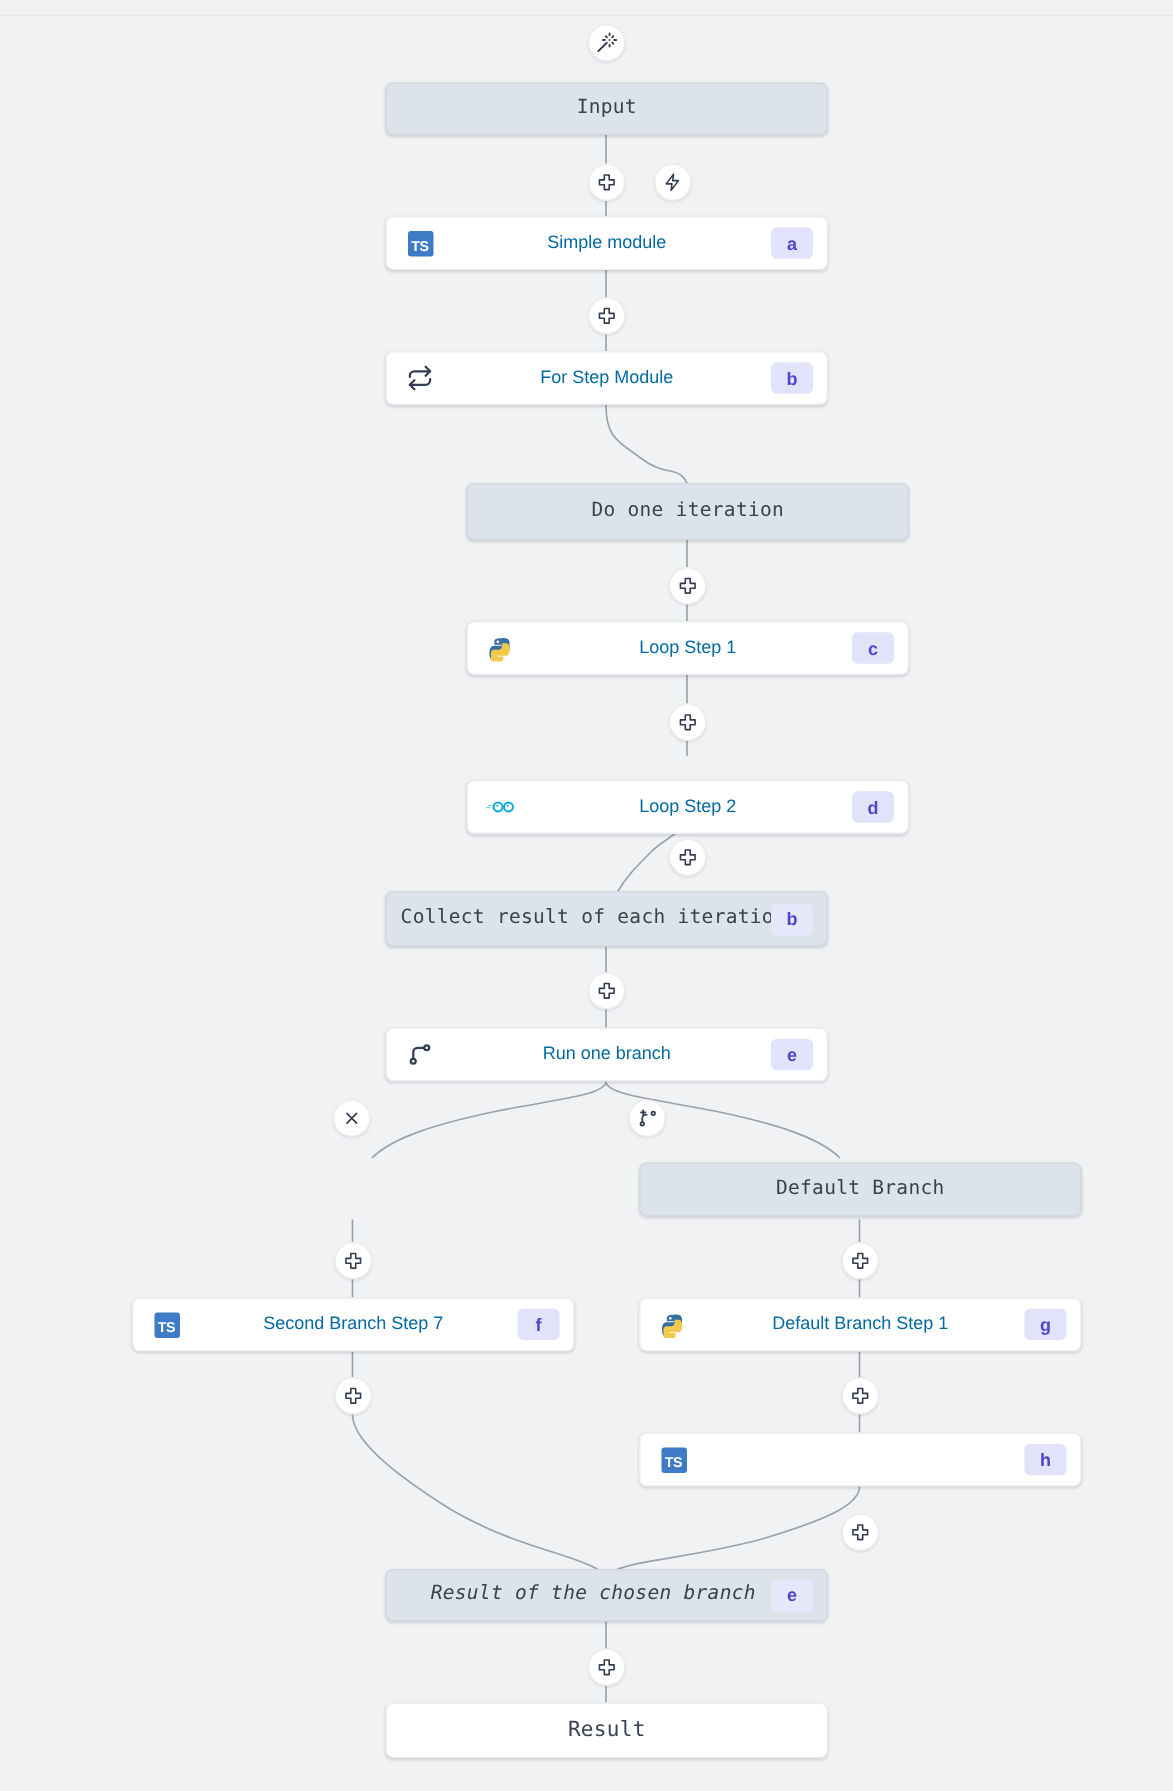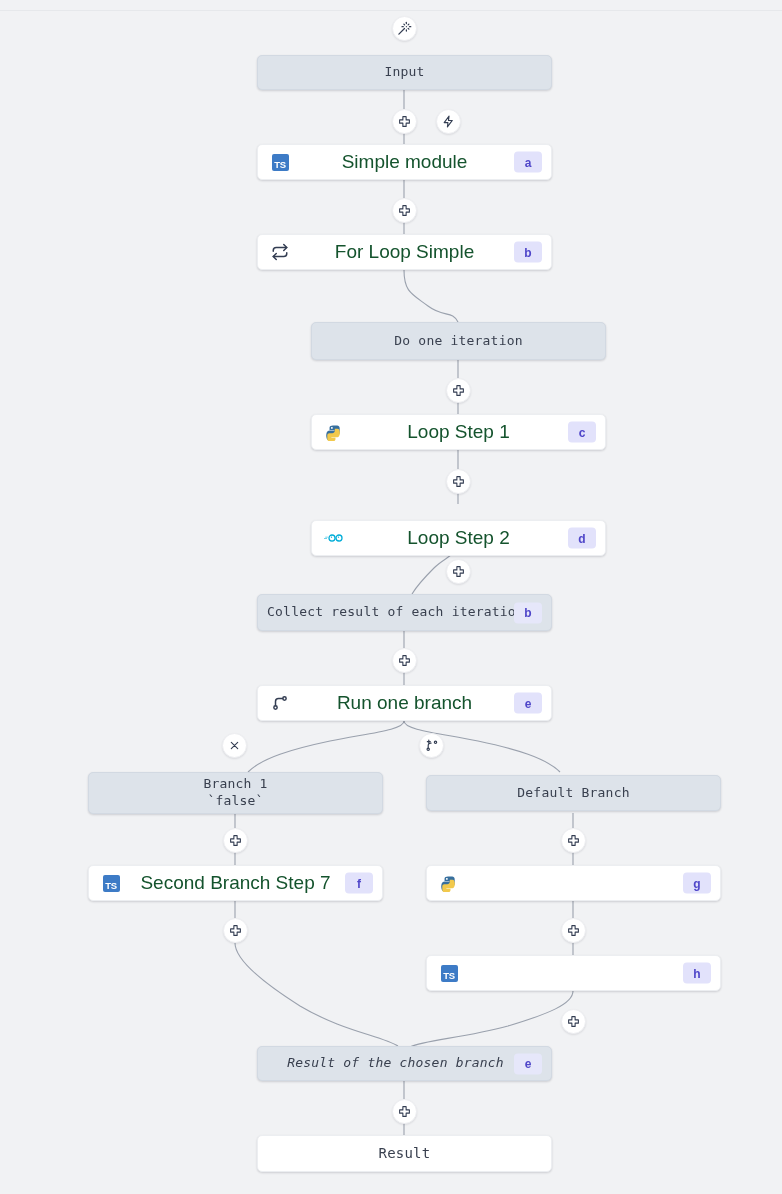--- a/index.html
+++ b/index.html
@@ -34,22 +34,22 @@
     border: 1px solid #d2d9e2;
     justify-content: center;
   }
   .node.module {
     background: #ffffff;
     border: 1px solid #eceef1;
   }
   .node-label {
     flex: 1 1 auto;
     text-align: center;
-    color: #14532d;
-    font-size: 19px;
+    color: #0369a1;
+    font-size: 12px;
     line-height: 1.28;
     white-space: pre-line;
   }
   .node.virtual .node-label {
     font-family: "DejaVu Sans Mono", "Liberation Mono", monospace;
     font-size: 13px;
     letter-spacing: .2px;
     color: #39404f;
   }
   .node-icon {
@@ -171,21 +171,21 @@
 
   <div class="node module" style="left:257px; top:234px; width:295px; height:36px;">
     <span class="node-icon">
       <svg width="18" height="18" viewBox="0 0 24 24" fill="none" stroke="#333d52" stroke-width="2" stroke-linecap="round" stroke-linejoin="round">
         <path d="m17 2 4 4-4 4"></path>
           <path d="M3 11v-1a4 4 0 0 1 4-4h14"></path>
         <path d="m7 22-4-4 4-4"></path>
           <path d="M21 13v1a4 4 0 0 1-4 4H3"></path>
       </svg>
     </span>
-    <span class="node-label">For Loop Simple</span>
+    <span class="node-label">For Step Module</span>
     <span class="badge">b</span>
   </div>
 
   <div class="node virtual" style="left:311px; top:322px; width:295px; height:38px;">
     <span class="node-label">Do one iteration</span>
   </div>
 
   <div class="btn" style="left:446px; top:378px;">
     <svg width="13" height="13" viewBox="0 0 24 24" fill="none" stroke="#333d52" stroke-width="2" stroke-linejoin="round">
         <path d="M9 3h6v6h6v6h-6v6H9v-6H3V9h6z"></path>
@@ -261,24 +261,20 @@
   </div>
   <div class="btn" style="left:419px; top:733px;">
     <svg width="14" height="14" viewBox="0 0 24 24" fill="none" stroke="#333d52" stroke-width="2" stroke-linecap="round" stroke-linejoin="round">
       <circle cx="5.5" cy="17.5" r="2"></circle>
         <circle cx="18" cy="5.5" r="2"></circle>
       <path d="M5.5 15.5V11a4 4 0 0 1 4-4h1"></path>
       <path d="M4 4.5h5M6.5 2v5"></path>
     </svg>
   </div>
 
-  <div class="node virtual" style="left:88px; top:772px; width:295px; height:42px;">
-    <span class="node-label">Branch 1
-`false`</span>
-  </div>
 
   <div class="node virtual" style="left:426px; top:775px; width:295px; height:36px;">
     <span class="node-label">Default Branch</span>
   </div>
 
   <div class="btn" style="left:223px; top:828px;">
     <svg width="13" height="13" viewBox="0 0 24 24" fill="none" stroke="#333d52" stroke-width="2" stroke-linejoin="round">
         <path d="M9 3h6v6h6v6h-6v6H9v-6H3V9h6z"></path>
       </svg>
   </div>
@@ -296,20 +292,21 @@
     <span class="badge">f</span>
   </div>
 
   <div class="node module" style="left:426px; top:865px; width:295px; height:36px;">
     <span class="node-icon">
       <svg width="17" height="17" viewBox="0 0 24 24">
         <path d="M11.9 2c-1.5 0-2.8.1-3.9.4C5.5 2.9 5 3.9 5 5.8v2.5h7v.9H5c-2 0-3.7 1.2-4.2 3.5-.6 2.6-.6 4.2 0 6.9.5 2 1.6 3.5 3.6 3.5h2.4v-3c0-2.2 1.9-4.2 4.2-4.2h4.9c1.9 0 3.4-1.6 3.4-3.5V5.8c0-1.9-1.6-3.3-3.5-3.6-1.2-.2-2.4-.3-3.6-.2zM8.3 4.2c.7 0 1.3.6 1.3 1.3S9 6.8 8.3 6.8 7 6.2 7 5.5s.6-1.3 1.3-1.3z" fill="#376f9e"></path>
         <path d="M19.9 9.2v2.9c0 2.3-2 4.2-4.2 4.2h-4.9c-1.8 0-3.4 1.6-3.4 3.5v6.5c0 1.9 1.6 3 3.4 3.5 2.1.6 4.2.7 6.8 0 1.7-.5 3.4-1.5 3.4-3.5v-2.6h-6.8v-.9h10.2c2 0 2.7-1.4 3.4-3.5.7-2.1.7-4.2 0-6.9-.5-2-1.4-3.5-3.4-3.5h-4.5z" transform="translate(-4.5 -0.8) scale(0.85)" fill="#f2c94c"></path>
       </svg>
     </span>
+    <span class="node-label">Default Branch Step 1</span>
     <span class="badge">g</span>
   </div>
 
   <div class="btn" style="left:223px; top:918px;">
     <svg width="13" height="13" viewBox="0 0 24 24" fill="none" stroke="#333d52" stroke-width="2" stroke-linejoin="round">
         <path d="M9 3h6v6h6v6h-6v6H9v-6H3V9h6z"></path>
       </svg>
   </div>
   <div class="btn" style="left:561px; top:918px;">
     <svg width="13" height="13" viewBox="0 0 24 24" fill="none" stroke="#333d52" stroke-width="2" stroke-linejoin="round">

